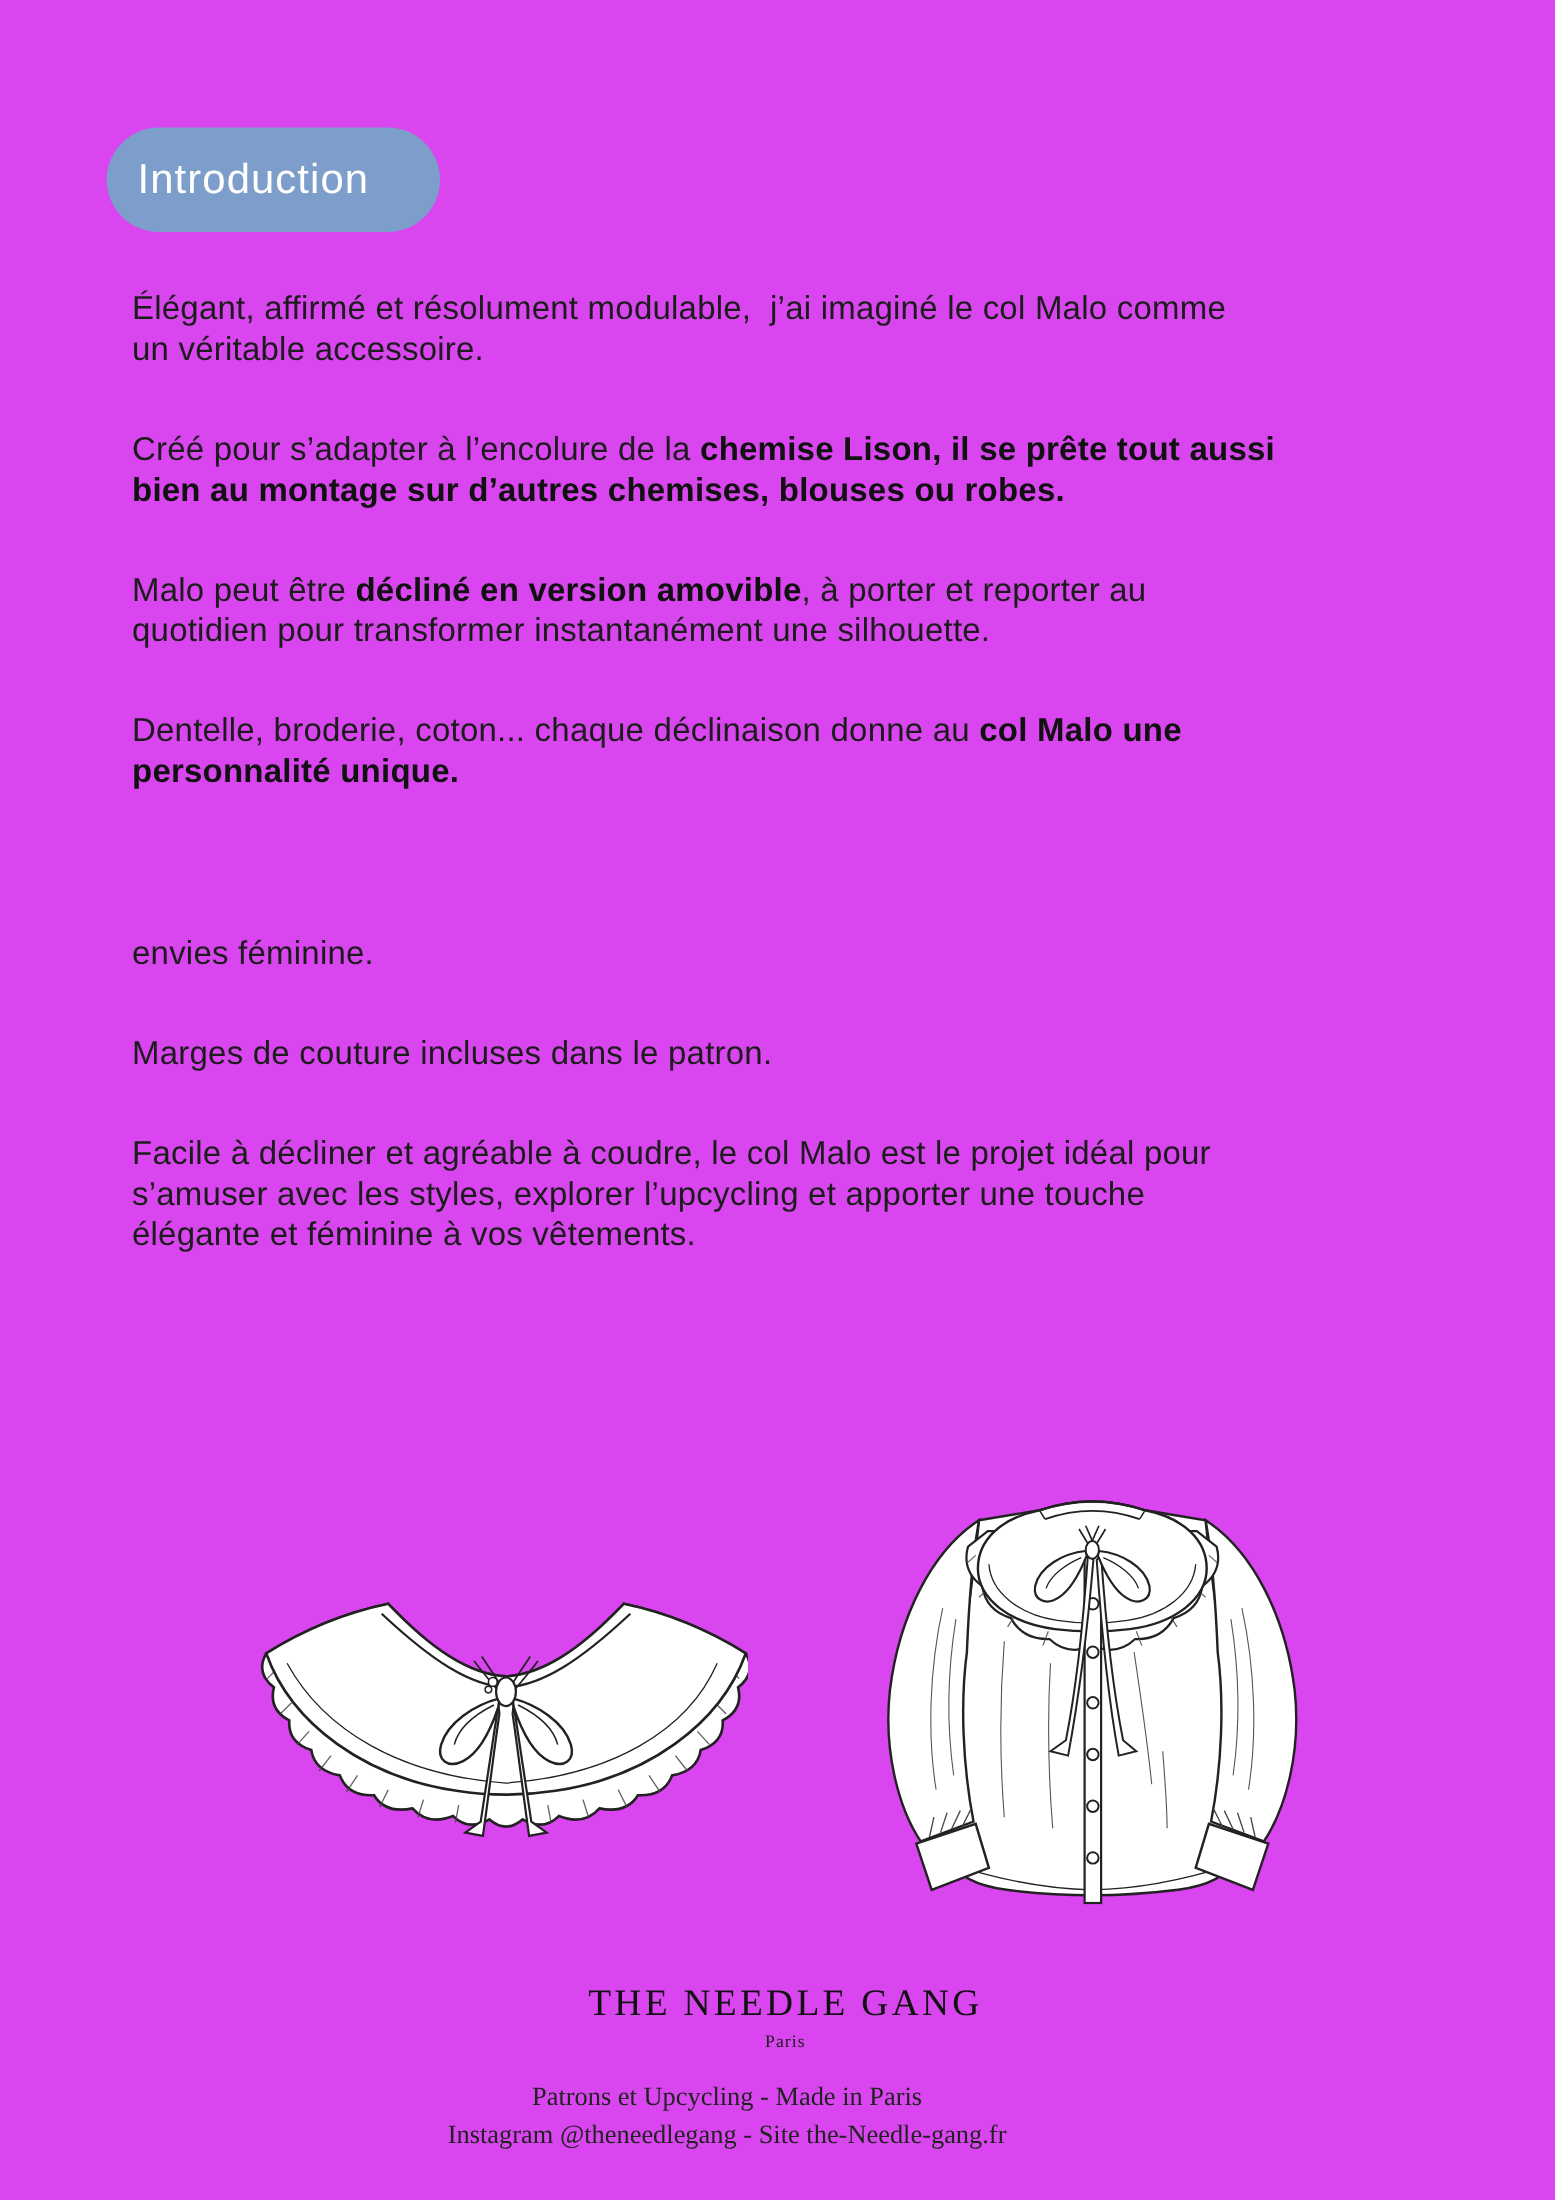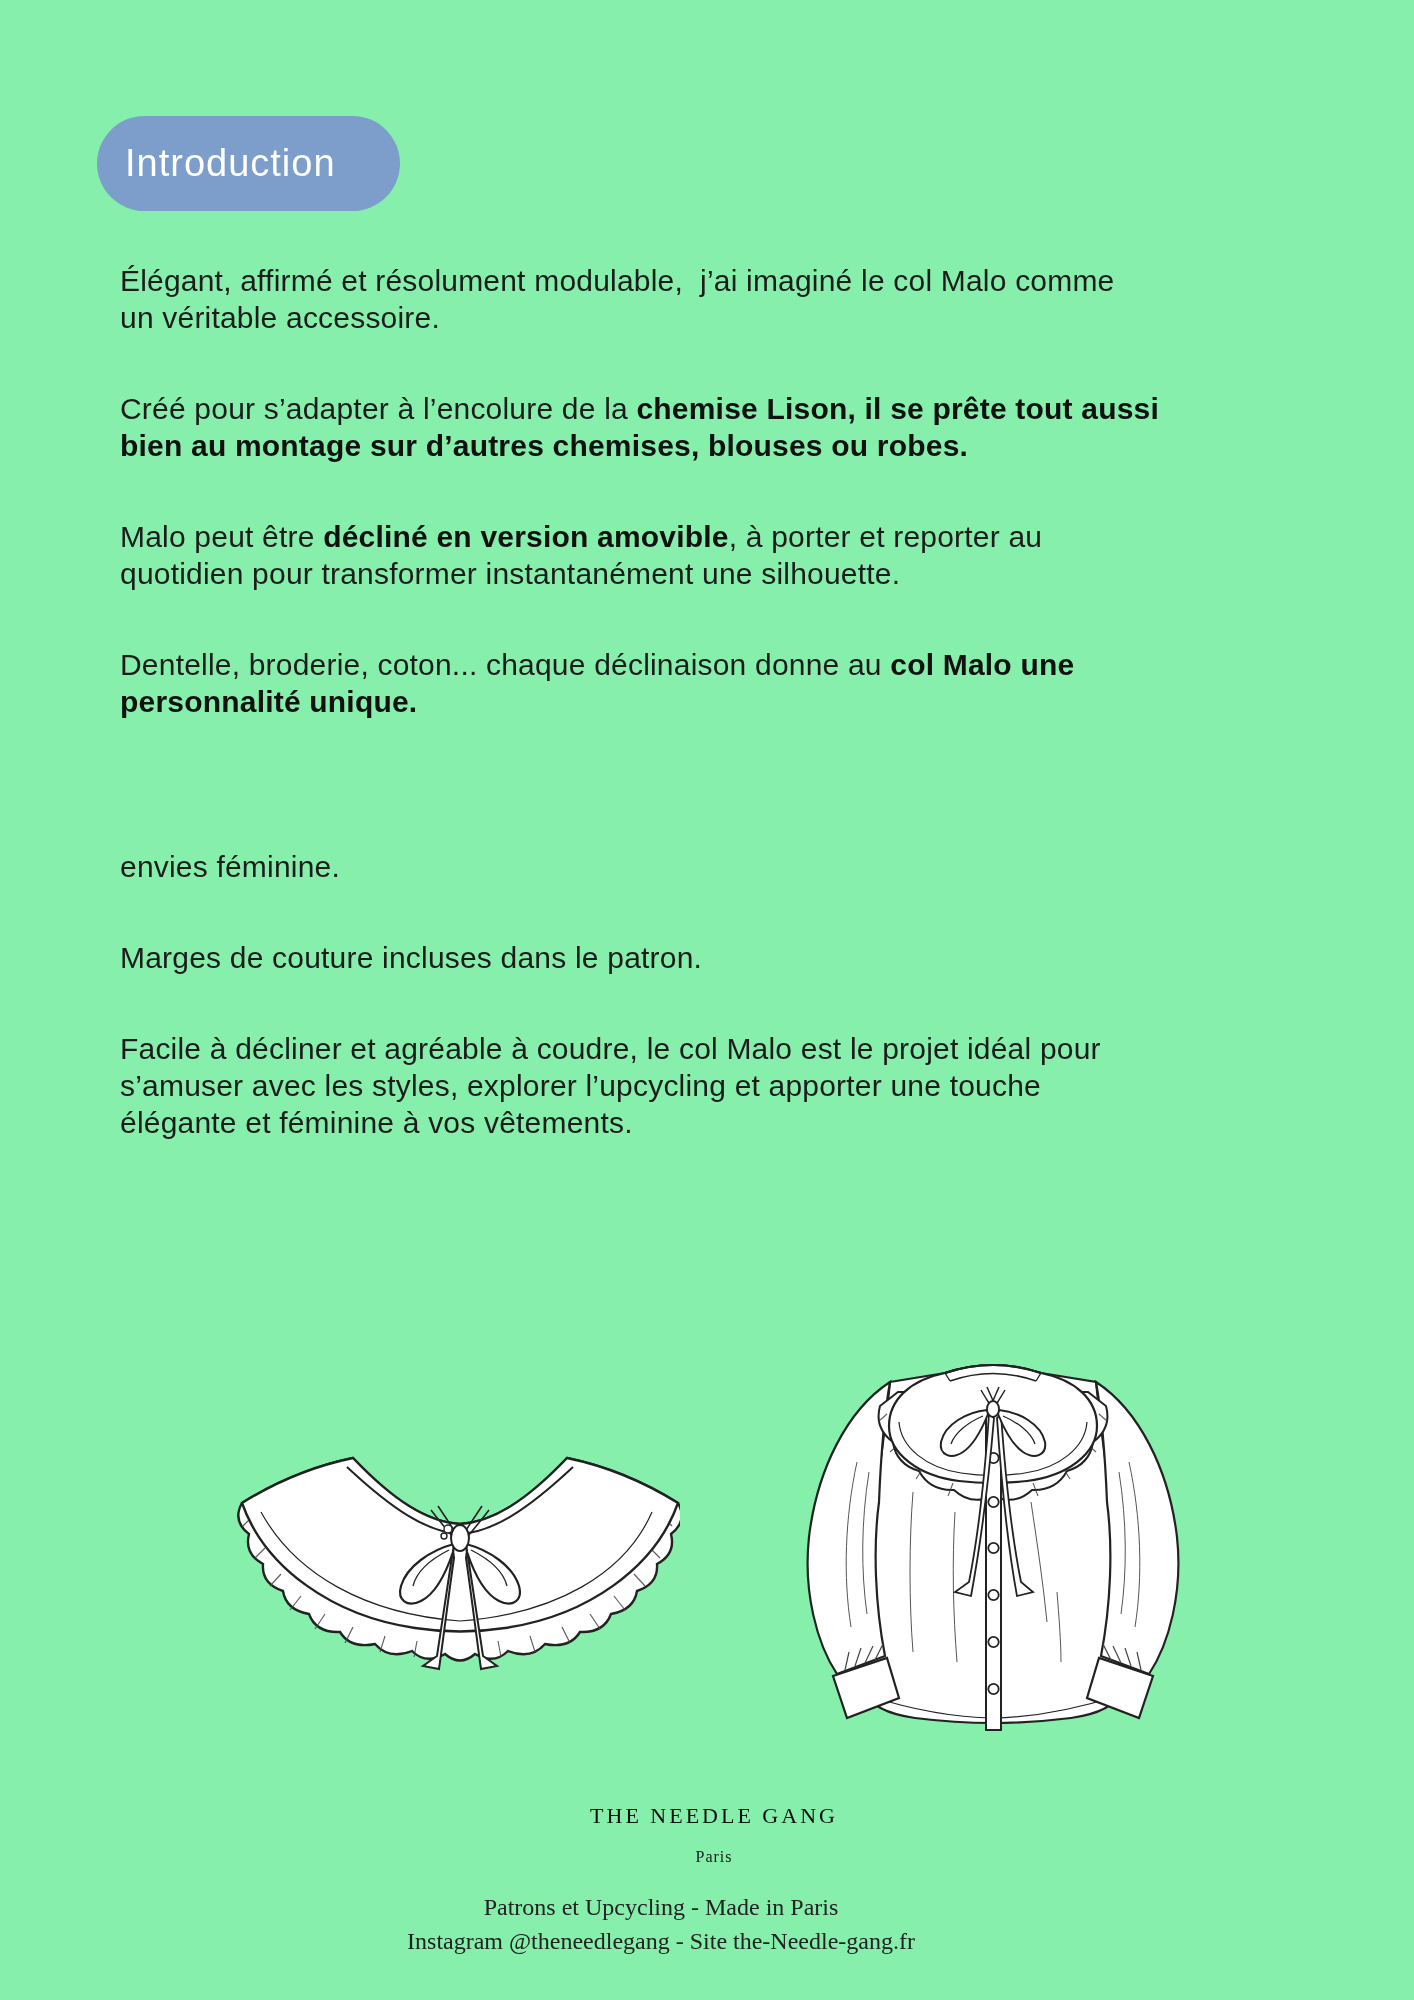--- a/index.html
+++ b/index.html
@@ -1,30 +1,30 @@
 <!DOCTYPE html>
 <html><head>
 <meta charset="utf-8">
 <style>
   html,body{margin:0;padding:0;background:#ffffff;}
-  .page{position:relative;width:1414px;height:2000px;background:#86efac;overflow:hidden;
+  .page{position:relative;width:1414px;height:2000px;background:#d946ef;overflow:hidden;
         font-family:"Liberation Sans",sans-serif;color:#1c1c1c;}
   .badge{position:absolute;left:97px;top:116px;width:303px;height:95px;
          border-radius:48px;background:#7d9eca;display:flex;align-items:center;
          box-sizing:border-box;padding-left:28px;}
   .badge span{font-size:38px;letter-spacing:1px;color:#ffffff;font-weight:400;}
   .bodytext{position:absolute;left:120px;top:262px;width:1200px;
             font-size:30px;line-height:37px;letter-spacing:0.2px;color:#1c1c1c;}
   .bodytext p{margin:0 0 54px 0;white-space:pre-wrap;}
   .bodytext b{font-weight:700;color:#111111;}
   .illus{position:absolute;}
   .illus svg{display:block;}
   .footer-line{position:absolute;transform:translateX(-50%);white-space:nowrap;
                font-family:"Liberation Serif",serif;color:#1a1a1a;line-height:1;}
-  .brand{left:714px;top:1805px;font-size:22px;letter-spacing:3px;color:#111111;font-family:Liberation Serif, serif;}
+  .brand{left:714px;top:1805px;font-size:34px;letter-spacing:3px;color:#111111;font-family:Liberation Serif, serif;}
   .city{left:714px;top:1849px;font-size:16px;letter-spacing:1px;}
   .tagline{left:661px;top:1895px;font-size:24px;color:#222222;}
   .contact{left:661px;top:1929px;font-size:24px;color:#222222;}
   .ln{stroke:#222222;fill:none;}
   .shape{fill:#ffffff;stroke:#222222;}
 </style>
 </head>
 <body>
 
 <div class="page">

